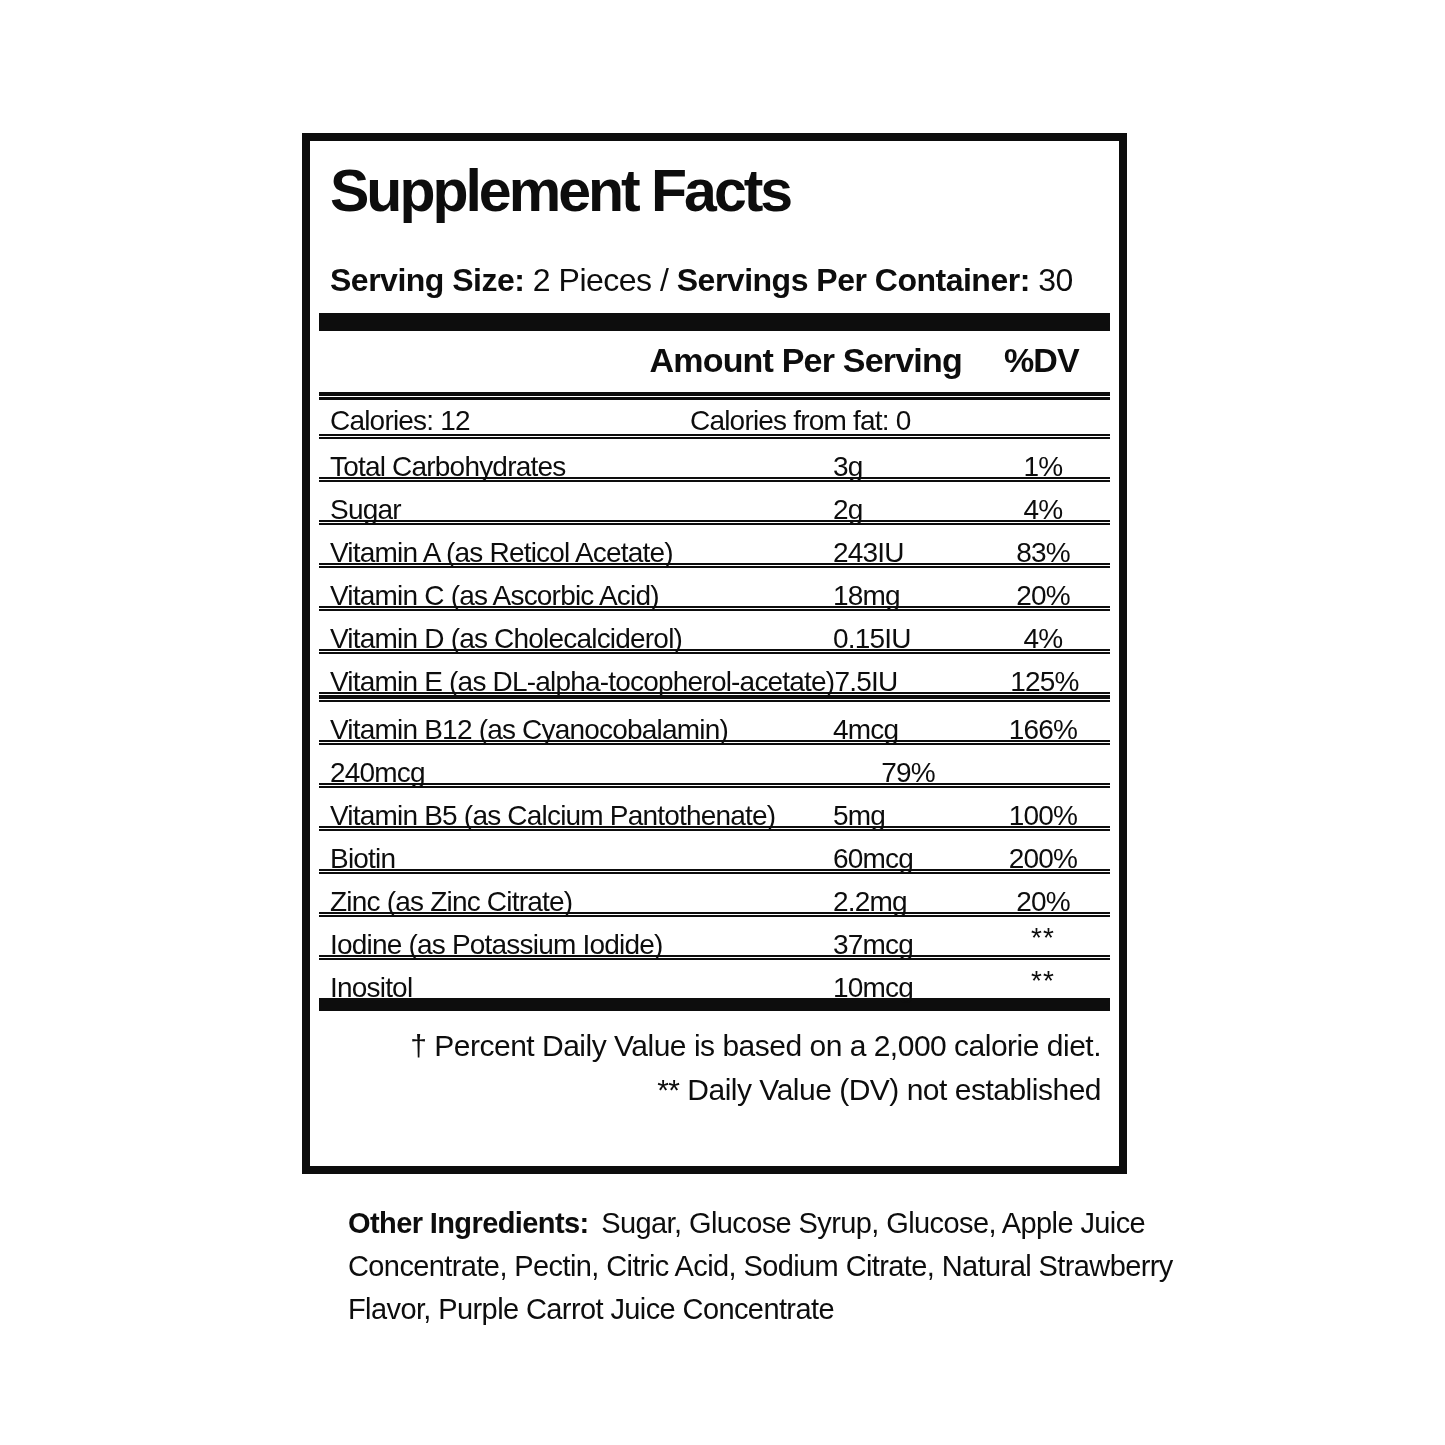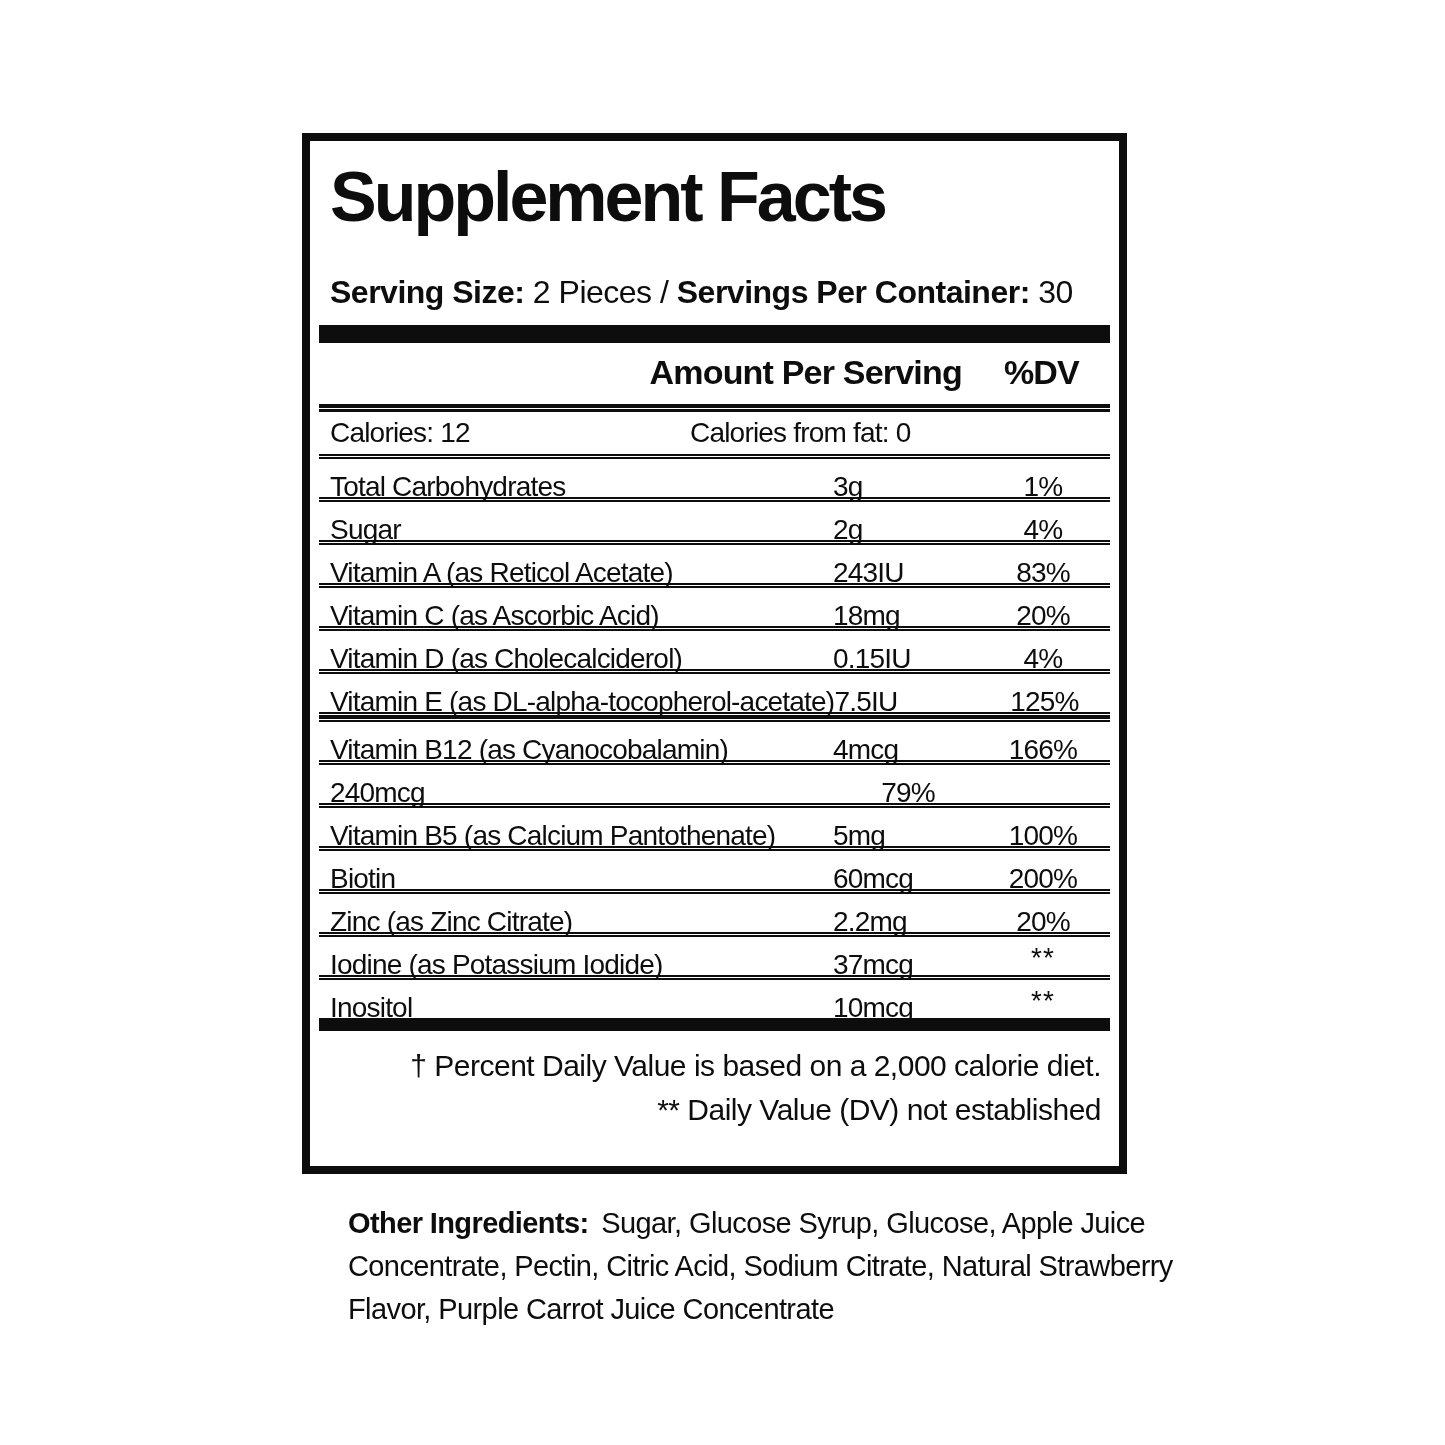--- a/index.html
+++ b/index.html
@@ -3,21 +3,21 @@
 <meta charset="utf-8">
 <style>
   * { margin:0; padding:0; box-sizing:border-box; }
   html,body { width:1445px; height:1445px; background:#ffffff; color:#0d0d0d;
     font-family:"Liberation Sans", sans-serif; }
   .page { position:relative; width:1445px; height:1445px; background:#ffffff; overflow:hidden; }
 
   .facts-box { position:absolute; left:302px; top:133px; width:825px; height:1041px;
     border:8px solid #0d0d0d; background:#ffffff; }
 
-  .title { margin:20px 0 0 20px; font-size:70px; font-weight:bold;
+  .title { margin:20px 0 0 20px; font-size:59px; font-weight:bold;
     letter-spacing:-3px; line-height:1.04; white-space:nowrap; }
 
   .serving-line { margin:40px 14px 0 20px; font-size:32px; letter-spacing:-0.5px; white-space:nowrap; }
   .b { font-weight:bold; }
 
   .bar { height:18px; background:#0d0d0d; margin:14px 9px 0 9px; }
   .bar-bottom { height:13px; margin:0 9px; }
 
   .header-row { display:flex; justify-content:flex-end; align-items:baseline; gap:42px;
     padding:10px 40px 6px 20px; font-size:34px; letter-spacing:-0.8px; }
@@ -28,21 +28,21 @@
   .sep { height:5px; margin:0 9px;
     background:linear-gradient(#0d0d0d 0 2px, rgba(0,0,0,0) 2px 3px, #0d0d0d 3px 5px); }
 
   .row { display:grid; grid-template-columns:1fr 150px 120px; align-items:center;
     height:38px; padding:12px 16px 0 20px; font-size:28px; letter-spacing:-0.8px; }
   .row .name { white-space:nowrap; }
   .row .amt { white-space:nowrap; }
   .row .dv  { text-align:center; white-space:nowrap; }
   .row .dv.star { position:relative; top:-7px; letter-spacing:1px; }
 
-  .calories-row { position:relative; height:42px; line-height:42px;
+  .calories-row { position:relative; height:34px; line-height:42px;
     padding:0 16px 0 20px; font-size:28px; letter-spacing:-0.8px; white-space:nowrap; }
   .cal-mid { position:absolute; left:380px; top:0; }
 
   .foot { font-size:30px; letter-spacing:-0.5px;text-align:right; }
   .foot-dagger { margin:18px 18px 0 42px; }
   .foot-star   { margin:10px 18px 0 16px; }
 
   .other { position:absolute; left:309px; top:1202px; width:838px;
     font-size:29px; line-height:43px; letter-spacing:-0.6px;margin-left:39px; }
   .other .b { margin-right:0.18em; }

